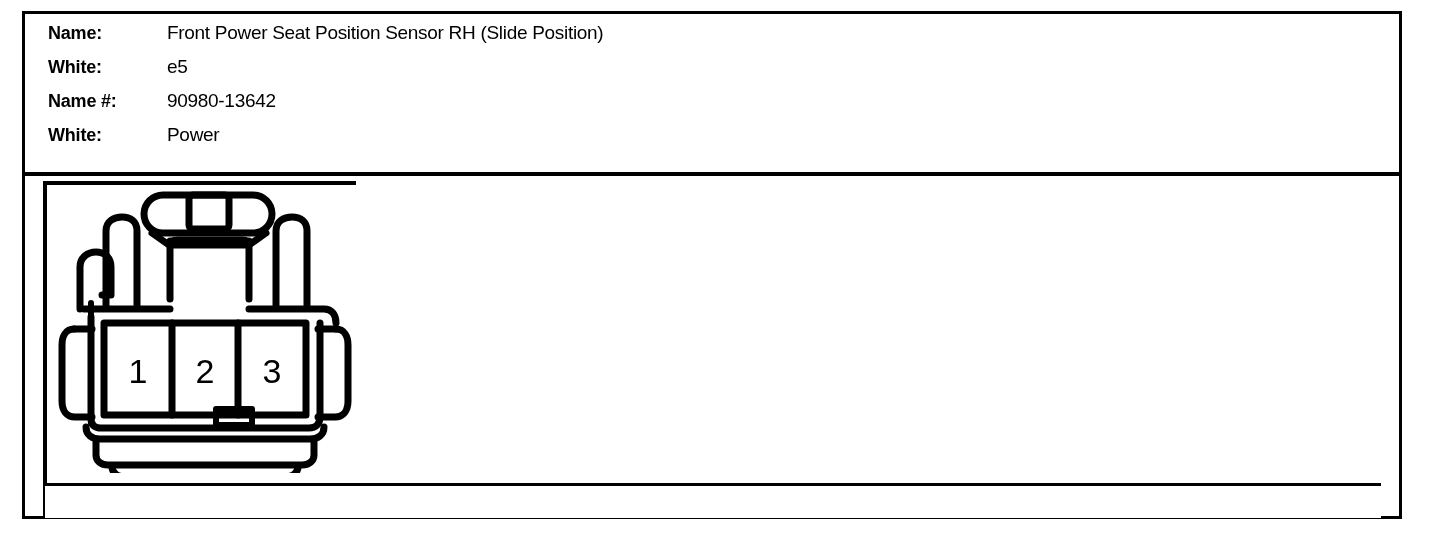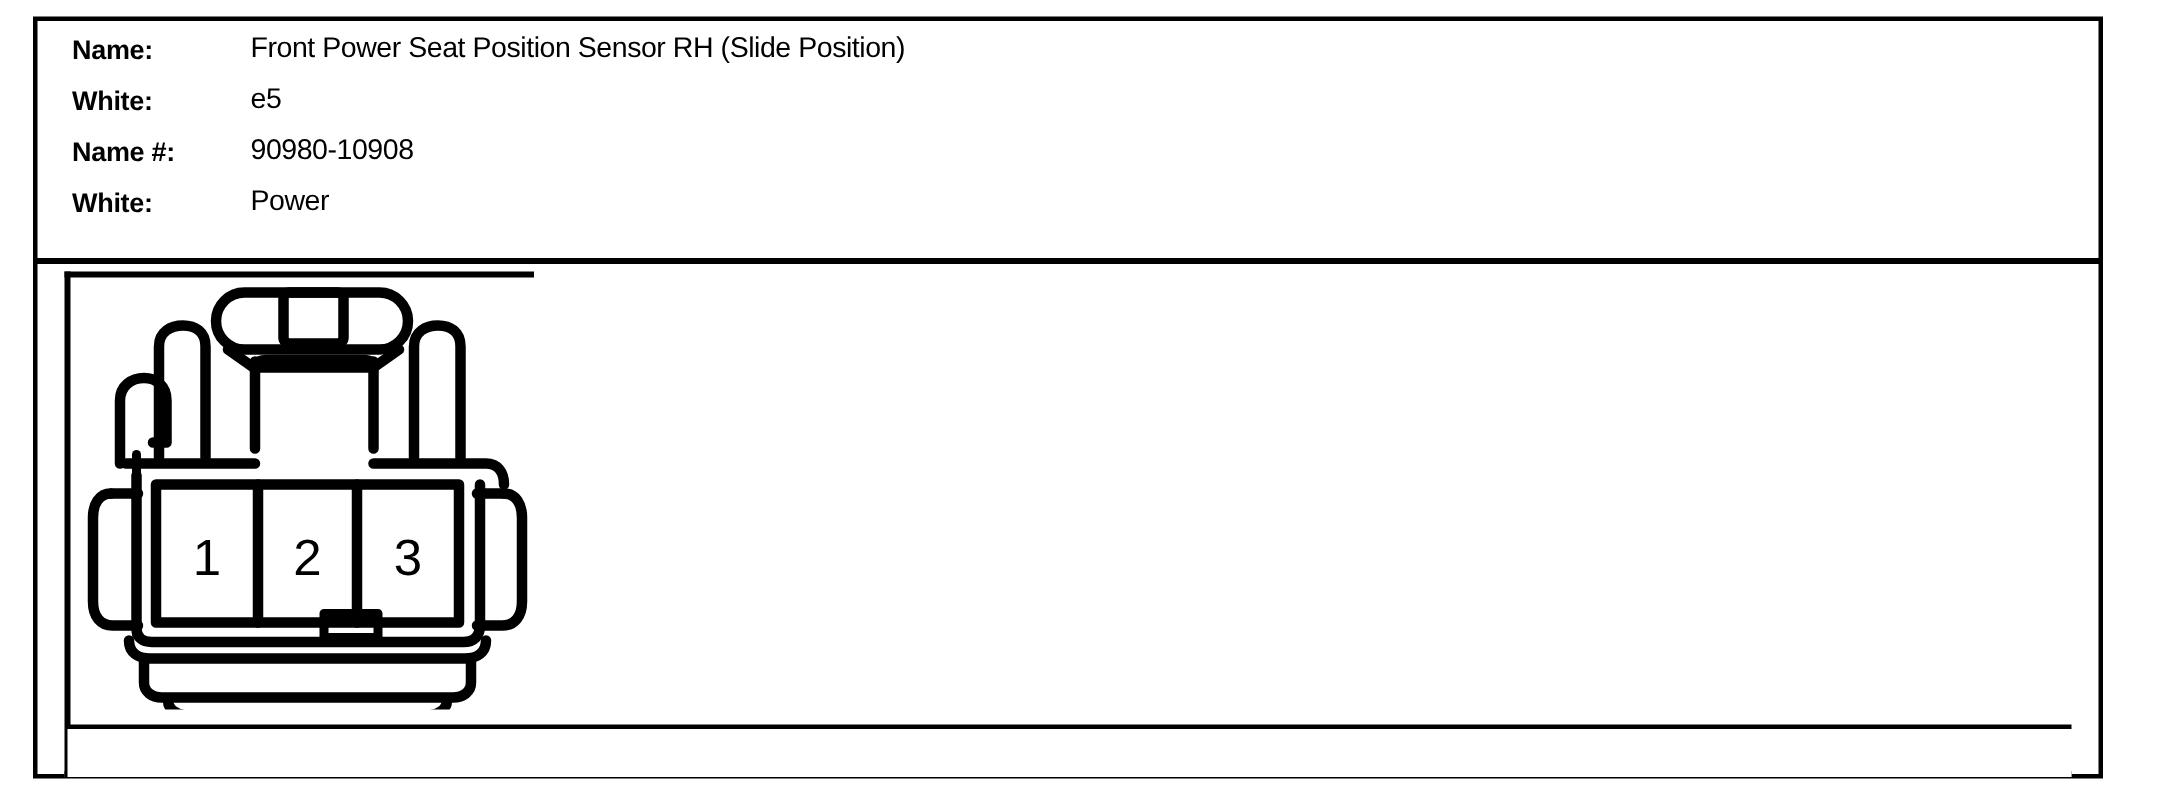--- a/index.html
+++ b/index.html
@@ -172,21 +172,21 @@
       <span class="info-value">Front Power Seat Position Sensor RH (Slide Position)</span>
     </div>
 
     <div class="info-row r1">
       <span class="info-label">White:</span>
       <span class="info-value">e5</span>
     </div>
 
     <div class="info-row r2">
       <span class="info-label">Name #:</span>
-      <span class="info-value">90980-10908</span>
+      <span class="info-value">90980-13642</span>
     </div>
 
     <div class="info-row r3">
       <span class="info-label">White:</span>
       <span class="info-value">Power</span>
     </div>
 
   </div>
 
   <div class="header-divider"></div>

